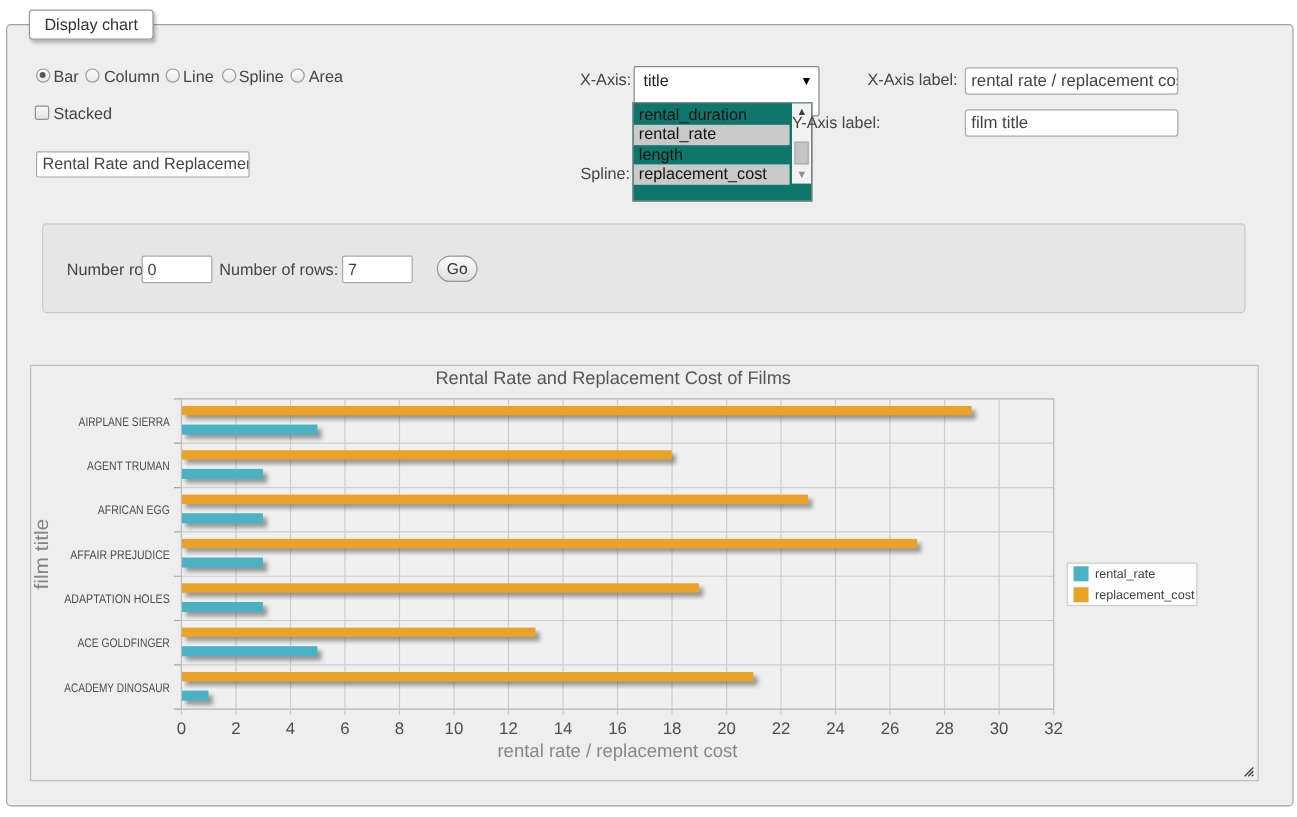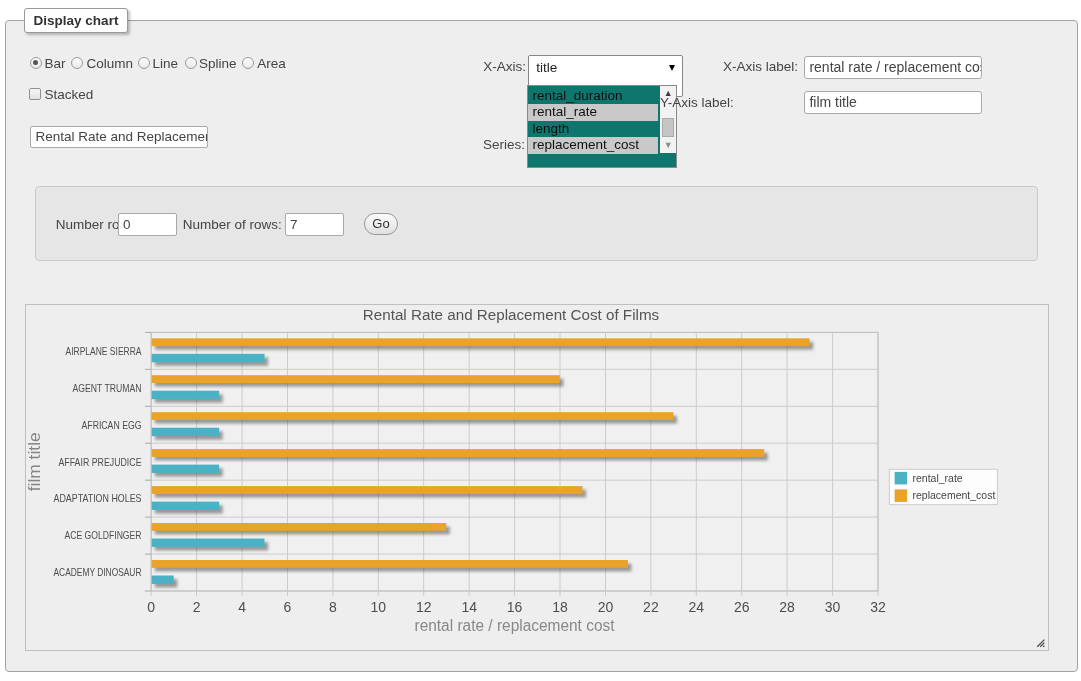--- a/index.html
+++ b/index.html
@@ -4,21 +4,21 @@
 body{background:#fff;font-family:"Liberation Sans",sans-serif}
 #wrap{position:relative;width:1081px;height:681px;overflow:hidden}
 .abs{position:absolute}
 .lbl{font-size:13.5px;color:#444;line-height:15px;white-space:nowrap}
 .inp{background:#fff;border:1px solid #a9a9a9;border-radius:2px;font-size:13.5px;color:#444;line-height:21px;padding-left:4px;white-space:nowrap;overflow:hidden}
 .radio{width:12px;height:12px;border:1px solid #9b9b9b;border-radius:50%;background:linear-gradient(#fdfdfd,#e8e8e8)}
 .radio.on:after{content:"";display:block;width:5px;height:5px;border-radius:50%;background:#555;margin:2.5px 0 0 2.5px}
 </style></head><body>
 <div id="wrap">
   <div class="abs" style="left:5px;top:20px;width:1073px;height:652px;background:#eee;border:1px solid #a2a2a2;border-radius:4px"></div>
-  <div class="abs" style="left:24px;top:8px;width:104px;height:25px;background:#fff;border:1px solid #999;border-radius:3px;box-shadow:2px 2px 3px rgba(0,0,0,0.25);font-weight:bold;font-size:13.5px;color:#333;line-height:23px;text-align:center">Display chart</div>
+  <div class="abs" style="left:24px;top:8px;width:104px;height:25px;background:#fff;border:1px solid #999;border-radius:3px;box-shadow:2px 2px 3px rgba(0,0,0,0.25);font-weight:normal;font-size:13.5px;color:#333;line-height:23px;text-align:center">Display chart</div>
 
   <div class="abs radio on" style="left:29.5px;top:56.5px"></div>
   <div class="abs lbl" style="left:44.6px;top:55.5px">Bar</div>
   <div class="abs radio" style="left:71.3px;top:56.5px"></div>
   <div class="abs lbl" style="left:86.6px;top:55.5px">Column</div>
   <div class="abs radio" style="left:137.5px;top:56.5px"></div>
   <div class="abs lbl" style="left:152.6px;top:55.5px">Line</div>
   <div class="abs radio" style="left:184.5px;top:56.5px"></div>
   <div class="abs lbl" style="left:199px;top:55.5px">Spline</div>
   <div class="abs radio" style="left:241.5px;top:56.5px"></div>
@@ -38,21 +38,21 @@
     <div style="height:16.6px;font-size:13.5px;color:#111;line-height:16.6px;padding-left:4px">rental_duration</div>
     <div style="height:16.6px;font-size:13.5px;color:#111;line-height:16.6px;padding-left:4px;background:#c9c9c9;width:129.5px">rental_rate</div>
     <div style="height:16.6px;font-size:13.5px;color:#111;line-height:16.6px;padding-left:4px">length</div>
     <div style="height:16.6px;font-size:13.5px;color:#111;line-height:16.6px;padding-left:4px;background:#c9c9c9;width:129.5px">replacement_cost</div>
     <div class="abs" style="left:131.5px;top:0;width:16.5px;height:67px;background:#f2f2f2">
       <div style="height:16px;text-align:center;font-size:9px;color:#3d3d3d;line-height:15px">▲</div>
       <div class="abs" style="left:2px;top:32.2px;width:12.6px;height:19.5px;background:#c5c5c5;border:1px solid #ababab"></div>
       <div class="abs" style="left:0;bottom:0;width:16.5px;height:15px;text-align:center;font-size:9px;color:#8f8f8f;line-height:14px">▼</div>
     </div>
   </div>
-  <div class="abs lbl" style="left:430px;top:137px;width:95px;text-align:right">Series:</div>
+  <div class="abs lbl" style="left:430px;top:137px;width:95px;text-align:right">Spline:</div>
 
   <div class="abs lbl" style="left:660px;top:59px;width:138px;text-align:right">X-Axis label:</div>
   <div class="abs inp" style="left:804.4px;top:55.5px;width:178px;height:23px;border-radius:3px;font-size:14px">rental rate / replacement cost</div>
   <div class="abs lbl" style="left:660px;top:94.5px;width:138px;">Y-Axis label:</div>
   <div class="abs inp" style="left:804.4px;top:90.9px;width:178px;height:23px;border-radius:3px;font-size:14px">film title</div>
 
   <div class="abs" style="left:35px;top:185.7px;width:1003px;height:75px;background:#e6e6e6;border:1px solid #c9c9c9;border-radius:4px"></div>
   <div class="abs lbl" style="left:55.7px;top:217px">Number row:</div>
   <div class="abs inp" style="left:118px;top:213.2px;width:58.5px;height:23px">0</div>
   <div class="abs lbl" style="left:182.8px;top:217px">Number of rows:</div>

